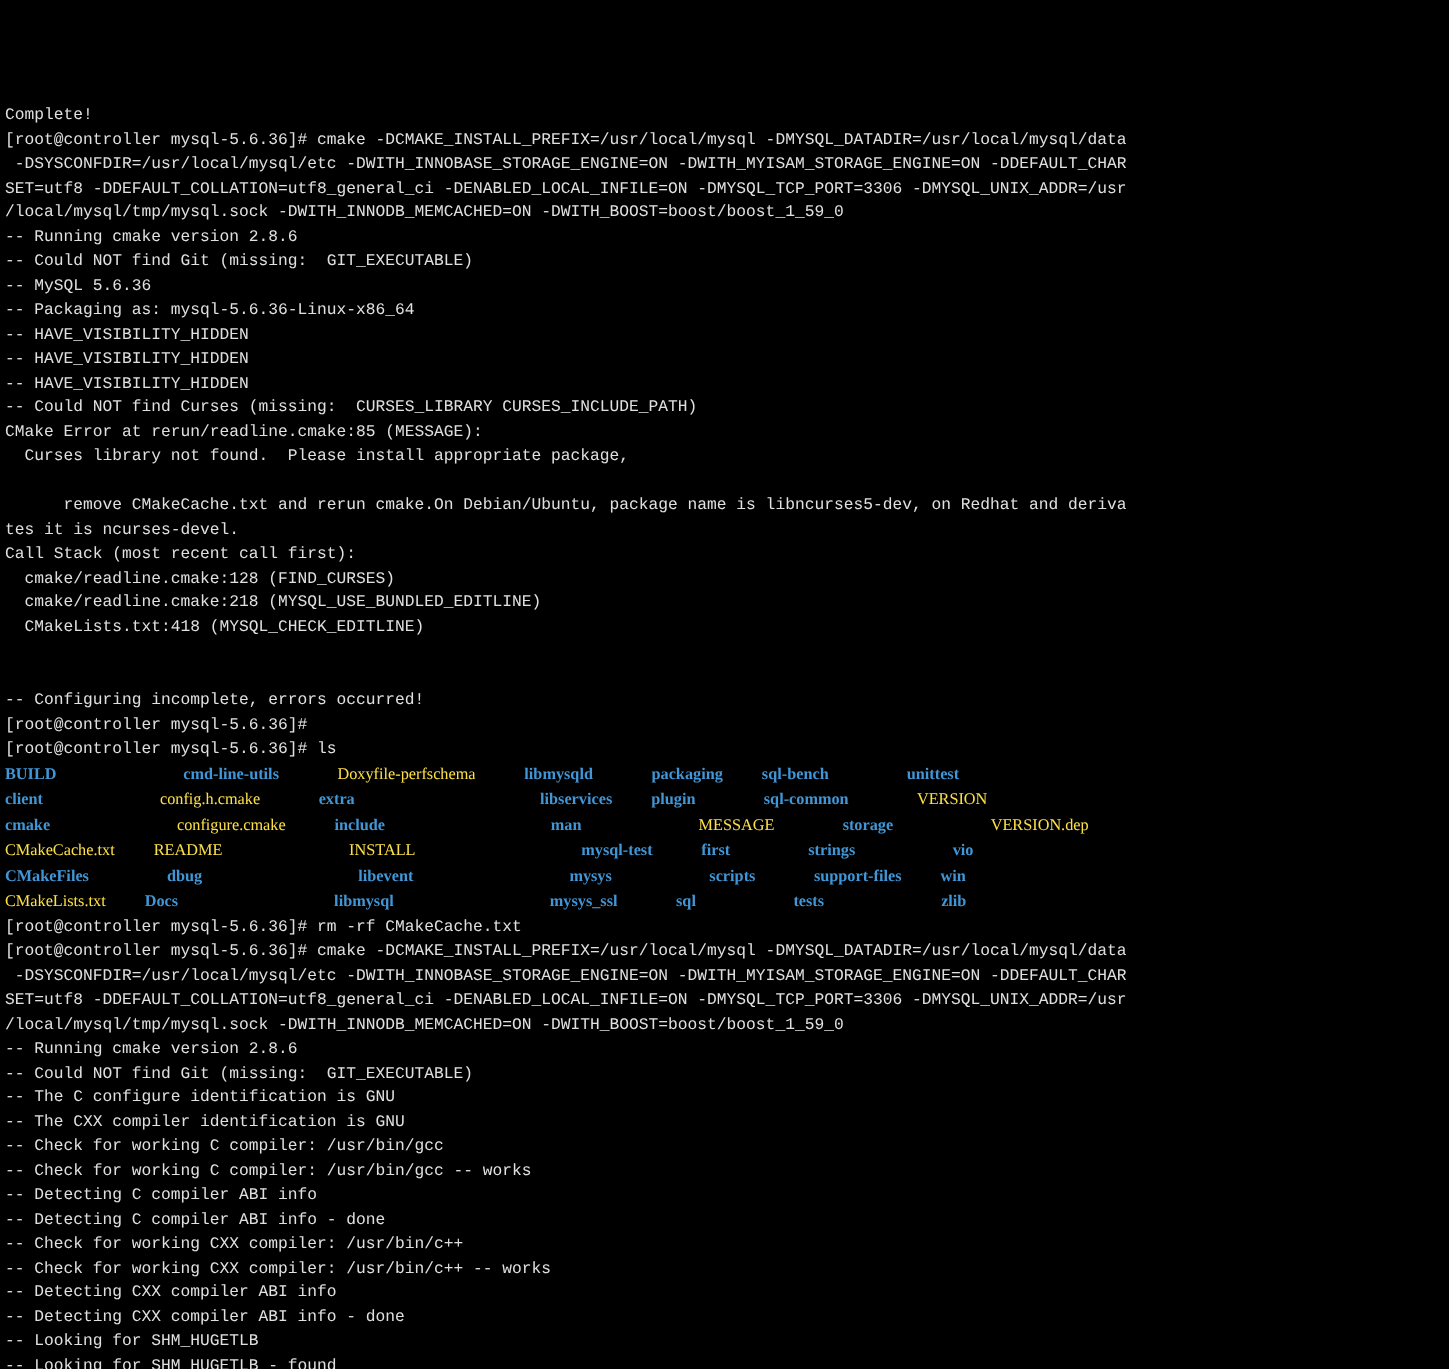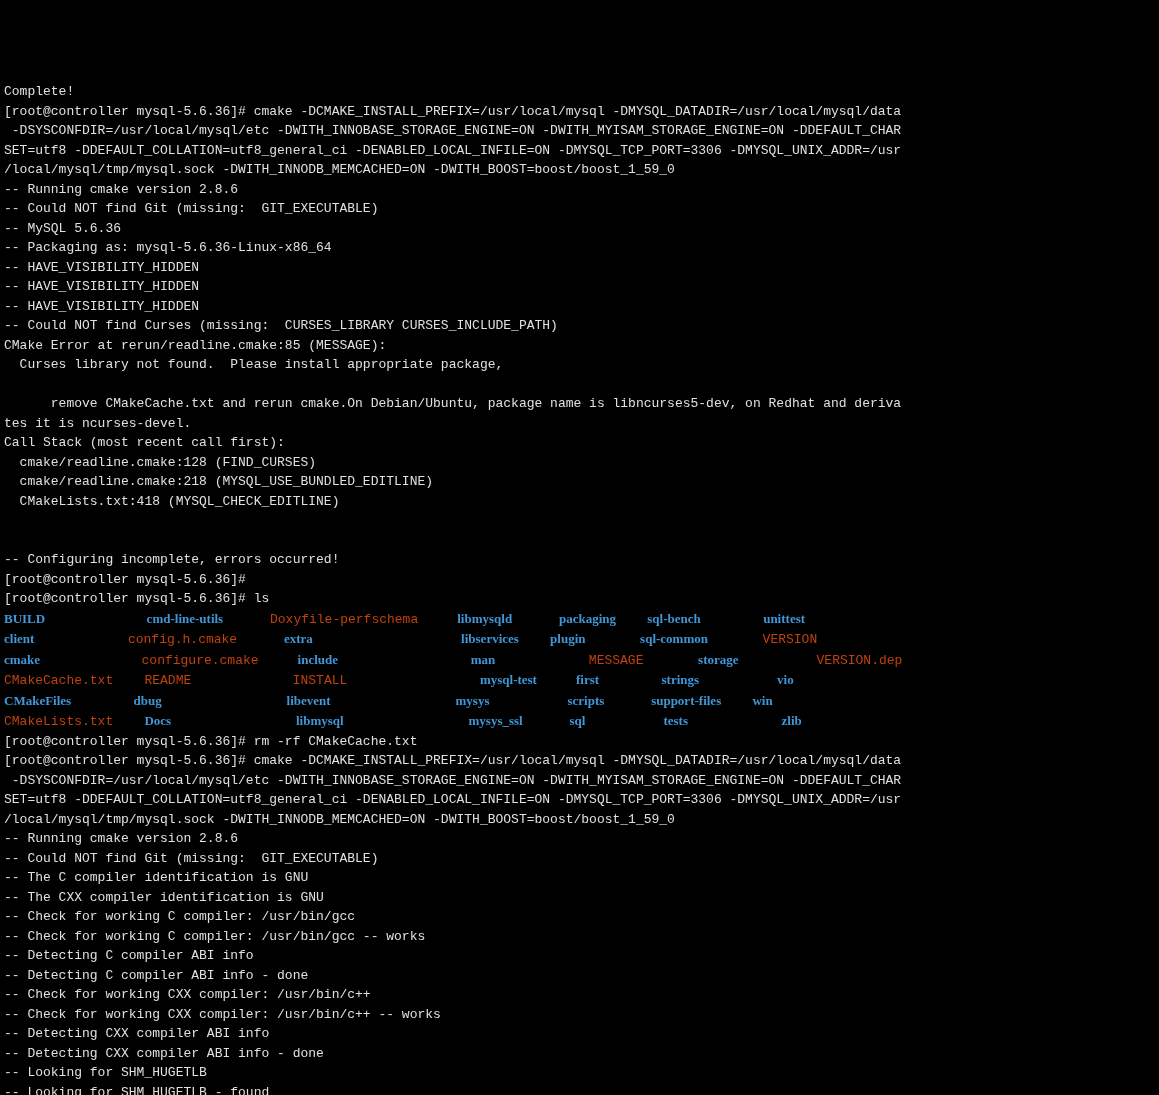--- a/index.html
+++ b/index.html
@@ -11,21 +11,22 @@
       margin: 0;
       padding: 4px;
       white-space: pre;
     }
     .dir {
       color: #4096d6;
       font-weight: bold;
       font-family: Liberation Serif, serif;
     }
     .plain {
-      color: #c2410c;
+      color: #fde047;
+      font-family: Liberation Serif, serif;
     }
     .terminal {
       overflow-x: hidden;
     }
   </style>
 </head>
 <body>
 
 
 
@@ -62,21 +63,21 @@
 <span class="plain">CMakeCache.txt</span>    <span class="plain">README</span>             <span class="plain">INSTALL</span>                 <span class="dir">mysql-test</span>     <span class="dir">first</span>        <span class="dir">strings</span>          <span class="dir">vio</span>
 <span class="dir">CMakeFiles</span>        <span class="dir">dbug</span>                <span class="dir">libevent</span>                <span class="dir">mysys</span>          <span class="dir">scripts</span>      <span class="dir">support-files</span>    <span class="dir">win</span>
 <span class="plain">CMakeLists.txt</span>    <span class="dir">Docs</span>                <span class="dir">libmysql</span>                <span class="dir">mysys_ssl</span>      <span class="dir">sql</span>          <span class="dir">tests</span>            <span class="dir">zlib</span>
 </div><span>[root@controller mysql-5.6.36]# rm -rf CMakeCache.txt </span>
 <span>[root@controller mysql-5.6.36]# cmake -DCMAKE_INSTALL_PREFIX=/usr/local/mysql -DMYSQL_DATADIR=/usr/local/mysql/data</span>
 <span> -DSYSCONFDIR=/usr/local/mysql/etc -DWITH_INNOBASE_STORAGE_ENGINE=ON -DWITH_MYISAM_STORAGE_ENGINE=ON -DDEFAULT_CHAR</span>
 <span>SET=utf8 -DDEFAULT_COLLATION=utf8_general_ci -DENABLED_LOCAL_INFILE=ON -DMYSQL_TCP_PORT=3306 -DMYSQL_UNIX_ADDR=/usr</span>
 <span>/local/mysql/tmp/mysql.sock -DWITH_INNODB_MEMCACHED=ON -DWITH_BOOST=boost/boost_1_59_0</span>
 <span>-- Running cmake version 2.8.6</span>
 <span>-- Could NOT find Git (missing:  GIT_EXECUTABLE) </span>
-<span>-- The C compiler identification is GNU</span>
+<span>-- The C configure identification is GNU</span>
 <span>-- The CXX compiler identification is GNU</span>
 <span>-- Check for working C compiler: /usr/bin/gcc</span>
 <span>-- Check for working C compiler: /usr/bin/gcc -- works</span>
 <span>-- Detecting C compiler ABI info</span>
 <span>-- Detecting C compiler ABI info - done</span>
 <span>-- Check for working CXX compiler: /usr/bin/c++</span>
 <span>-- Check for working CXX compiler: /usr/bin/c++ -- works</span>
 <span>-- Detecting CXX compiler ABI info</span>
 <span>-- Detecting CXX compiler ABI info - done</span>
 <span>-- Looking for SHM_HUGETLB</span>

